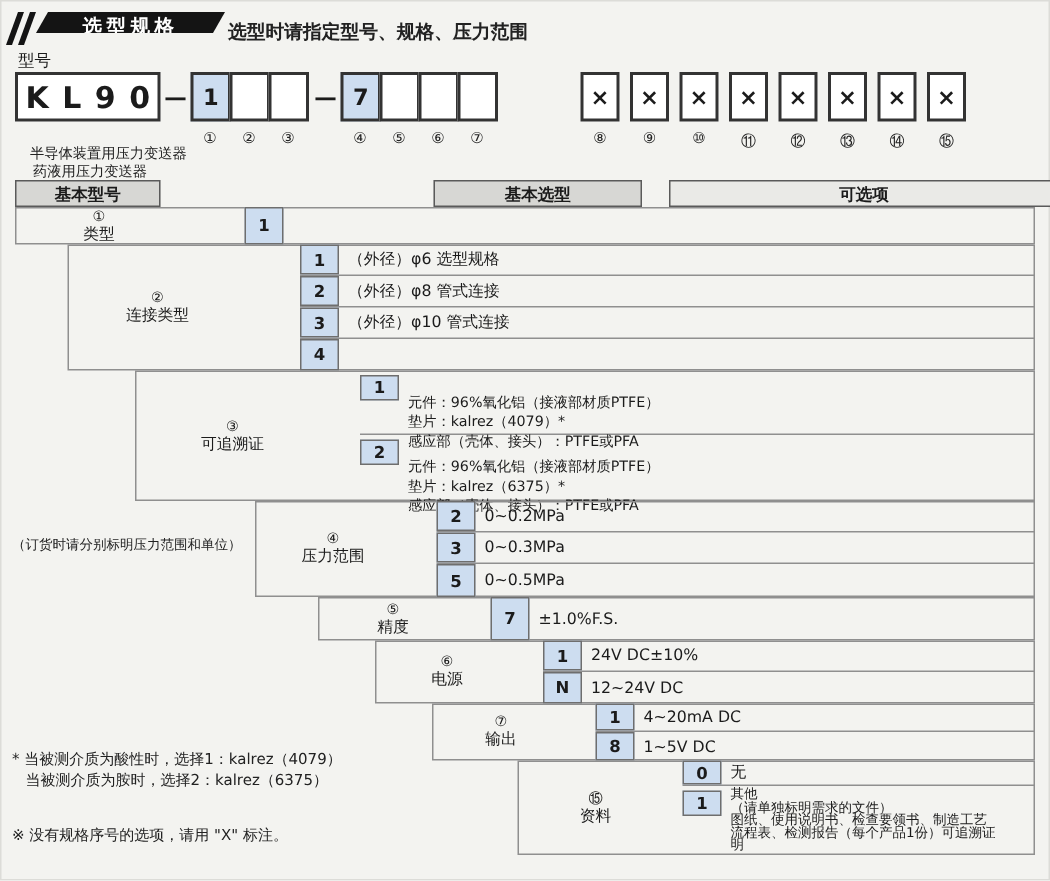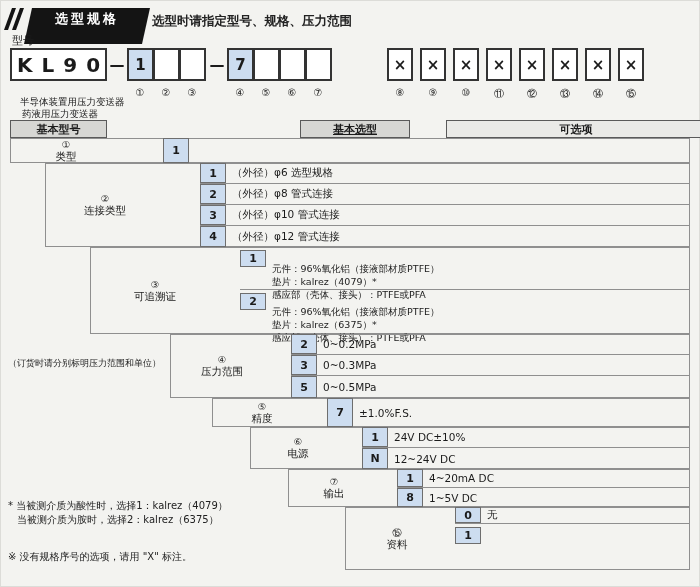--- a/index.html
+++ b/index.html
@@ -10,21 +10,21 @@
     font-family:"DejaVu Sans", sans-serif;
     color:#1b1b1b;
     overflow:hidden;
   }
   .frame { position:absolute; inset:0; border:1px solid #dcdcd8; pointer-events:none; }
 
   
   .badge-wrap { position:absolute; left:8px; top:8px; width:160px; height:22px; }
   .badge-stripe { position:absolute; top:0; width:4px; height:22px; background:#141414; transform:skewX(-20deg); }
   .badge-main {
-    position:absolute; left:16px; top:0; width:126px; height:36px;
+    position:absolute; left:16px; top:0; width:126px; height:14px;
     background:#141414; color:#ffffff; font-weight:bold; font-size:13px;
     line-height:22px; text-align:center; letter-spacing:3px;
     clip-path:polygon(8px 0, 100% 0, calc(100% - 8px) 100%, 0 100%);
   }
   .subtitle { position:absolute; left:152px; top:13px; font-size:12.5px; font-weight:bold; color:#222; }
 
   
   .mlabel { position:absolute; left:12px; top:33px; font-size:11px; }
   .mbox {
     position:absolute; top:48px; height:33px; background:#ffffff;
@@ -117,21 +117,21 @@
 <div class="pos" style="left:489px;">⑪</div>
 <div class="pos" style="left:522px;">⑫</div>
 <div class="pos" style="left:555px;">⑬</div>
 <div class="pos" style="left:588px;">⑭</div>
 <div class="pos" style="left:621px;">⑮</div>
 
 <div class="prodline" style="left:20px;top:96px;">半导体装置用压力变送器</div>
 <div class="prodline" style="left:22px;top:108px;">药液用压力变送器</div>
 
 <div class="hcell" style="left:10px;width:97px;">基本型号</div>
-<div class="hcell" style="left:300px;width:110px;text-decoration:underline;">基本选型</div>
+<div class="hcell" style="left:289px;width:139px;">基本选型</div>
 <div class="hcell light" style="left:430px;width:260px;">可选项</div>
 
 <div class="band" style="left:10px;top:138px;width:680px;height:25px;"></div>
 <div class="cat-label" style="left:26px;top:138px;width:80px;height:25px;">
   <span class="cat-num">①</span>
   <span class="cat-name">类型</span>
 </div>
 <div class="trow" style="left:163px;top:138px;width:527px;height:25px;">
   <div class="code">1</div>
 </div>
@@ -148,21 +148,20 @@
 <div class="trow sep" style="left:200px;top:184px;width:490px;height:21px;">
   <div class="code">2</div>
   <div class="val">（外径）φ8  管式连接</div>
 </div>
 <div class="trow sep" style="left:200px;top:205px;width:490px;height:21px;">
   <div class="code">3</div>
   <div class="val">（外径）φ10  管式连接</div>
 </div>
 <div class="trow" style="left:200px;top:226px;width:490px;height:21px;">
   <div class="code">4</div>
-  <div class="val">（外径）φ12  管式连接</div>
 </div>
 
 <div class="band" style="left:90px;top:247px;width:600px;height:87px;"></div>
 <div class="cat-label" style="left:115px;top:247px;width:80px;height:87px;">
   <span class="cat-num">③</span>
   <span class="cat-name">可追溯证</span>
 </div>
 <div class="trow sep" style="left:240px;top:247px;width:450px;height:43px;">
   <div class="code top">1</div>
   <div class="val multi">元件：96%氧化铝（接液部材质PTFE）
@@ -236,18 +235,23 @@
 <div class="cat-label" style="left:357px;top:507px;width:80px;height:63px;">
   <span class="cat-num">⑮</span>
   <span class="cat-name">资料</span>
 </div>
 <div class="trow sep" style="left:455px;top:507px;width:235px;height:17px;">
   <div class="code">0</div>
   <div class="val">无</div>
 </div>
 <div class="trow" style="left:455px;top:524px;width:235px;height:46px;">
   <div class="code top">1</div>
+  <div class="val tiny">其他
+（请单独标明需求的文件）
+图纸、使用说明书、检查要领书、制造工艺
+流程表、检测报告（每个产品1份）可追溯证
+明</div>
 </div>
 
 <div class="note" style="left:8px;top:357px;">（订货时请分别标明压力范围和单位）</div>
 <div class="footnote" style="left:8px;top:499px;">* 当被测介质为酸性时，选择1：kalrez（4079）</div>
 <div class="footnote" style="left:17px;top:513px;">当被测介质为胺时，选择2：kalrez（6375）</div>
 <div class="footnote" style="left:8px;top:550px;">※ 没有规格序号的选项，请用 "X" 标注。</div>
 
 </body></html>

